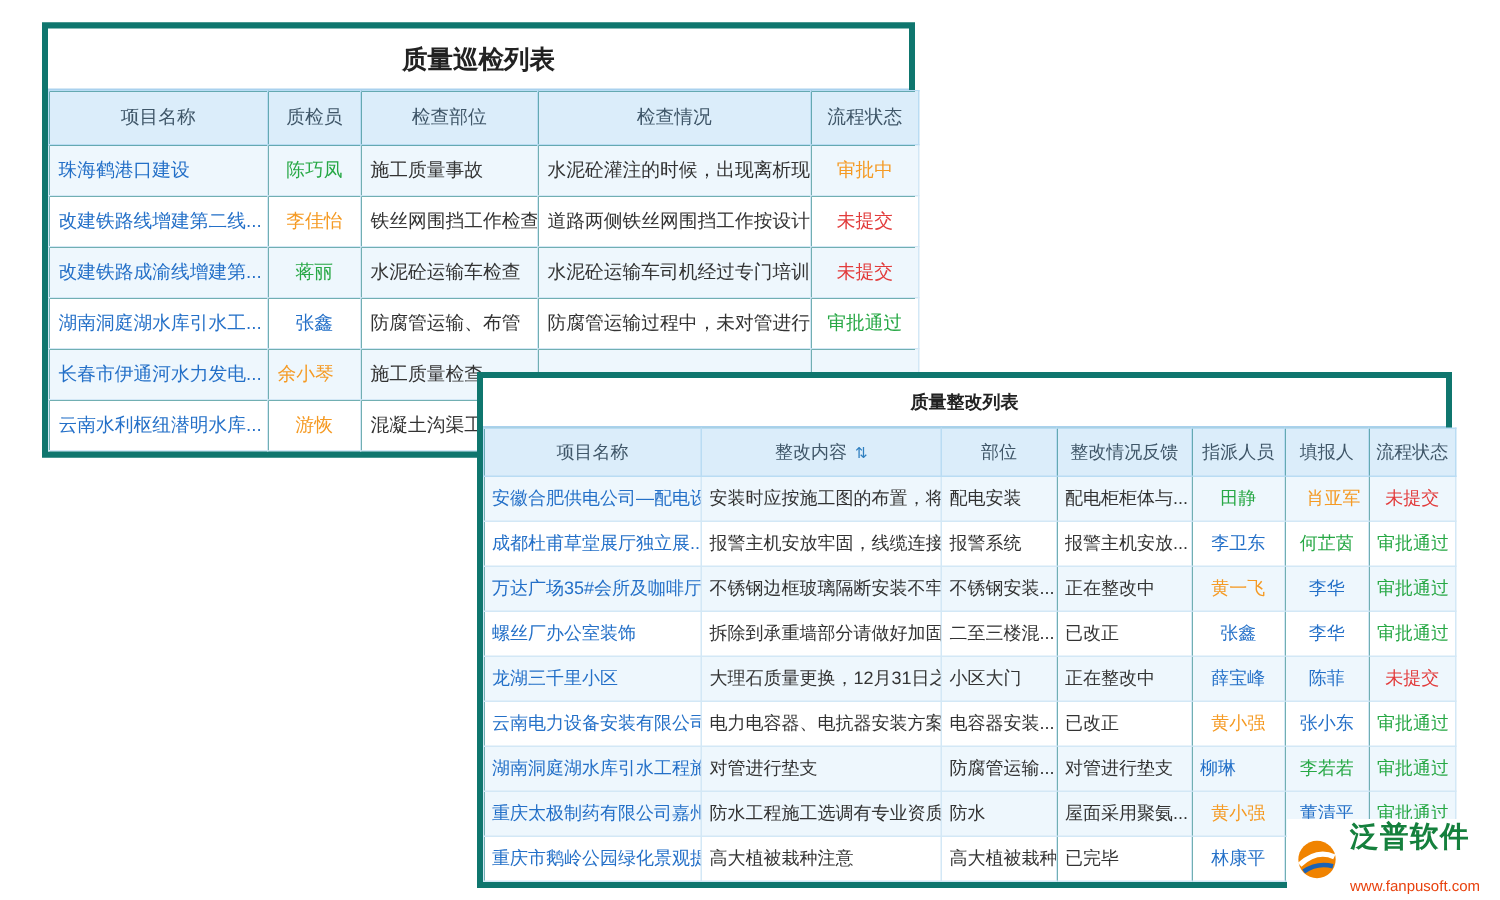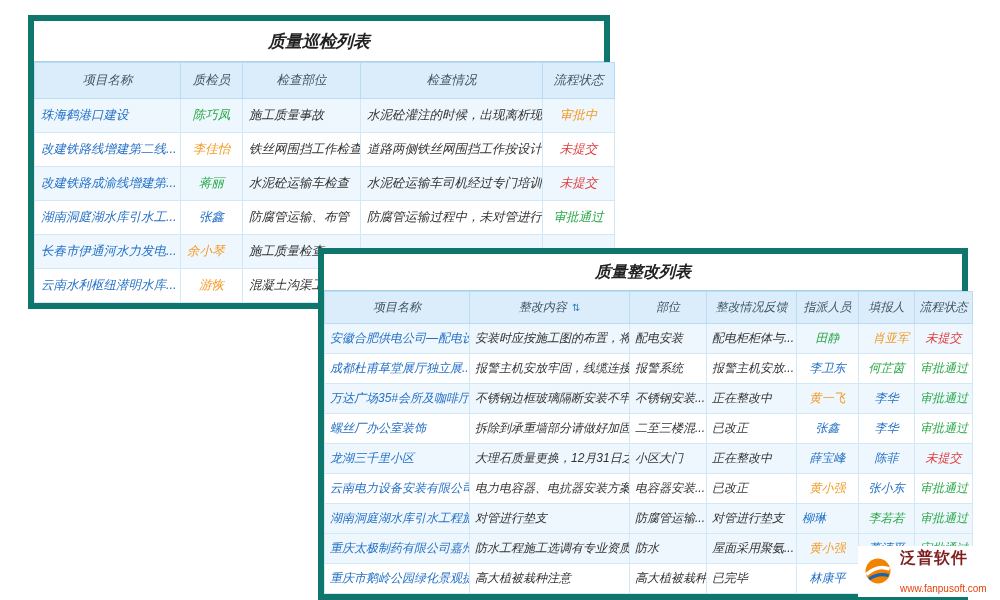--- a/index.html
+++ b/index.html
@@ -2,51 +2,51 @@
 <html><head>
 <meta charset="utf-8">
 <style>
   html,body{margin:0;padding:0;}
   body{
     width:1000px;height:600px;position:relative;overflow:hidden;
     background:#ffffff;
     font-family:"Liberation Sans","DejaVu Sans",sans-serif;
   }
   .card{
-    position:absolute;background:#0f766e;border:6px solid #0f766e;box-sizing:border-box;font-style:italic;
+    position:absolute;background:#0f766e;border:4px solid #0f766e;box-sizing:border-box;
   }
   #patrol-card{left:28px;top:15px;width:582px;z-index:1;}
   #rectify-card{left:318px;top:248px;width:650px;z-index:2;}
   .card-title{
     text-align:center;font-weight:bold;color:#222;
     border-bottom:1px solid #a9d1ee;background:#fff;
   }
   #patrol-card .card-title{font-size:17px;padding:9px 0 8px;}
-  #rectify-card .card-title{font-size:16px;padding:8px 0 7px;}
+  #rectify-card .card-title{font-size:12px;padding:8px 0 7px;}
   table{border-collapse:collapse;table-layout:fixed;width:100%;}
   th{
     background:#dbedfa;border:1px solid #b9dcf3;font-weight:normal;
     color:#3f5668;text-align:center;overflow:hidden;white-space:nowrap;
   }
   td{
     border:1px solid #d3e8f6;color:#333;white-space:nowrap;overflow:hidden;
     background:#fff;
   }
   tr.alt td{background:#eef7fd;}
   td.link{color:#2470c8;cursor:pointer;}
   #patrol-table th{font-size:12.5px;padding:9px 3px;}
   #patrol-table td{font-size:12.5px;padding:8px 6px;}
   #rectify-table th{font-size:12px;padding:7px 3px;}
   #rectify-table td{font-size:12px;padding:6px 5px;}
   .sort-icon{font-size:10px;color:#2e7fc0;margin-left:2px;}
   .logo{
     position:absolute;left:858px;top:546px;z-index:5;display:flex;align-items:center;
     gap:6px;background:#fff;padding:3px 8px 3px 4px;
   }
-  .logo .brand{font-size:16px;font-weight:bold;color:#7f1d1d;letter-spacing:1px;line-height:1.1;}
+  .logo .brand{font-size:19px;font-weight:bold;color:#15803d;letter-spacing:1px;line-height:1.1;}
   .logo .url{font-size:10px;color:#e8420e;margin-top:16px;}
 </style>
 </head>
 <body>
 
 <div class="card" id="patrol-card">
   <div class="card-title">质量巡检列表</div>
   <table id="patrol-table">
     <colgroup>
       <col style="width:146px">

